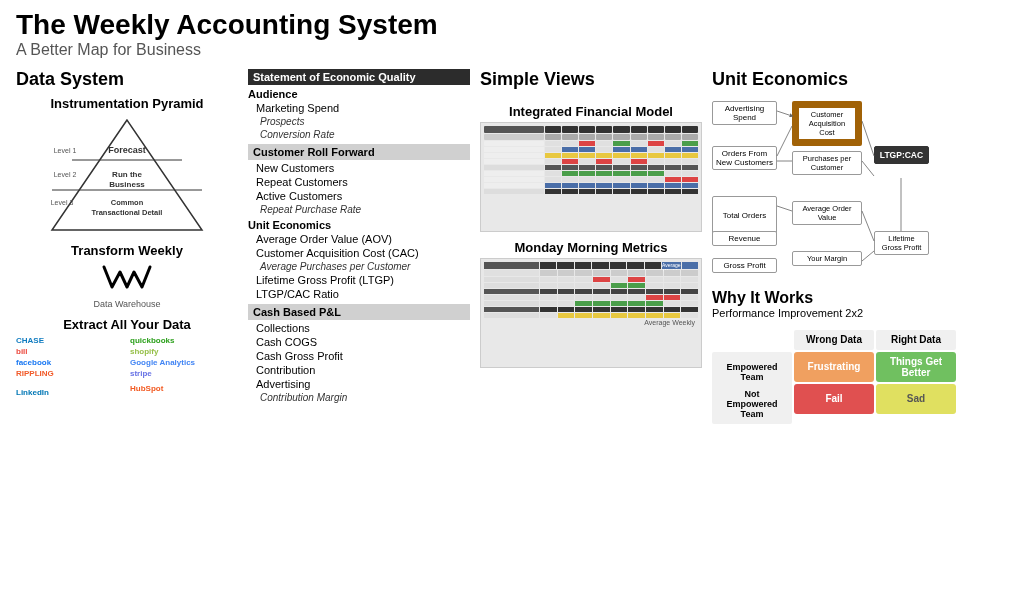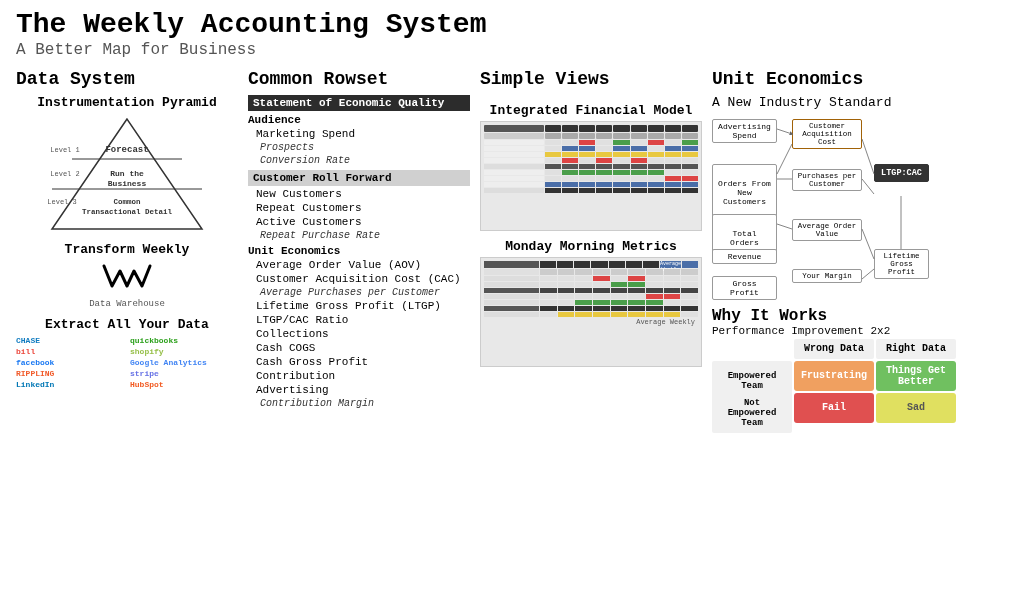--- a/index.html
+++ b/index.html
@@ -8,21 +8,20 @@
       background: #fff;
       width: 1024px;
       height: 605px;
       overflow: hidden;
       font-size: 12px;
     }
     .page {
       width: 972px;
       height: 605px;
       padding: 10px 16px;
-      font-family: Liberation Mono, monospace;
     }
     .page-title {
       font-size: 28px;
       font-weight: bold;
       line-height: 1.1;
     }
     .page-subtitle {
       font-size: 16px;
       color: #555;
       margin-bottom: 10px;
@@ -54,21 +53,21 @@
     .logo-colored { font-weight: bold; }
     .logo-chase { color: #117cc0; }
     .logo-qb { color: #2ca01c; }
     .logo-bill { color: #ec4a3f; }
     .logo-shopify { color: #96bf48; }
     .logo-fb { color: #1877f2; }
     .logo-google { color: #4285f4; }
     .logo-stripe { color: #6772e5; }
     .logo-hubspot { color: #f25b23; }
     .logo-rippling { color: #f15b2a; }
-    .logo-linkedin { color: #0077b5; }
+    .logo-linkedin { color: #0077b5; margin-top: 8px; }
 
     
     .rowset-col { font-size: 11px; }
     .rowset-header {
       background: #2c2c2c;
       color: #fff;
       font-weight: bold;
       padding: 2px 5px;
       margin-bottom: 1px;
       font-size: 11px;
@@ -110,21 +109,21 @@
       position: relative;
       overflow: hidden;
     }
 
     
     .unit-eco-col { }
     .unit-title { font-size: 13px; margin-bottom: 4px; }
 
     .why-section { margin-top: 8px; }
     .why-title { font-size: 16px; font-weight: bold; }
-    .why-sub { font-size: 11px; margin-bottom: 2px; }
+    .why-sub { font-size: 11px; margin-bottom: 11px; }
     .matrix {
       display: grid;
       grid-template-columns: 80px 80px 80px;
       grid-template-rows: 20px 30px 30px;
       gap: 2px;
     }
     .matrix-empty { }
     .matrix-col-header {
       background: #f0f0f0;
       text-align: center;
@@ -233,41 +232,41 @@
               <span class="logo-colored logo-linkedin">LinkedIn</span>
             </div>
           <div class="logo-item">
               <span class="logo-colored logo-hubspot">HubSpot</span>
             </div>
         </div>
       </div>
     </div>
 
     <div class="col rowset-col">
-      <div class="col-header">Common Rowset</div>
 
       <div class="rowset-header">Statement of Economic Quality</div>
       <div class="rowset-section-label">Audience</div>
       <div class="rowset-item">Marketing Spend</div>
       <div class="rowset-item-italic">Prospects</div>
       <div class="rowset-item-italic">Conversion Rate</div>
 
       <div class="rowset-subheader">Customer Roll Forward</div>
       <div class="rowset-item">New Customers</div>
       <div class="rowset-item">Repeat Customers</div>
       <div class="rowset-item">Active Customers</div>
       <div class="rowset-item-italic">Repeat Purchase Rate</div>
 
       <div class="rowset-section-label">Unit Economics</div>
       <div class="rowset-item">Average Order Value (AOV)</div>
       <div class="rowset-item">Customer Acquisition Cost (CAC)</div>
       <div class="rowset-item-italic">Average Purchases per Customer</div>
       <div class="rowset-item">Lifetime Gross Profit (LTGP)</div>
       <div class="rowset-item">LTGP/CAC Ratio</div>
 
+      <div class="rowset-subheader">Cash Based P&amp;L</div>
       <div class="rowset-item">Collections</div>
       <div class="rowset-item">Cash COGS</div>
       <div class="rowset-item">Cash Gross Profit</div>
       <div class="rowset-item">Contribution</div>
       <div class="rowset-item">Advertising</div>
       <div class="rowset-item-italic">Contribution Margin</div>
     </div>
 
     <div class="col simple-views-col">
       <div class="col-header">Simple Views</div>
@@ -527,31 +526,30 @@
               <div style="flex:1; background:#e0e0e0;"></div>
             </div>
             <div style="font-size:7px; color:#555; text-align:right; padding-right:3px;">Average Weekly</div>
           </div>
         </div>
       </div>
     </div>
 
     <div class="col unit-eco-col">
       <div class="col-header">Unit Economics</div>
-      <div class="unit-title">A New Industry Standard</div>
 
       <div style="position:relative; width:220px; height:185px; font-size:8px;">
 
         <div style="position:absolute; left:0; top:5px; width:65px; border:1px solid #999; background:#fff; padding:2px 3px; font-size:8px; text-align:center; border-radius:2px;">Advertising Spend</div>
-        <div style="position:absolute; left:0; top:50px; width:65px; border:1px solid #999; background:#fff; padding:14px 3px; font-size:8px; text-align:center; border-radius:2px;">Orders From New Customers</div>
+        <div style="position:absolute; left:0; top:50px; width:65px; border:1px solid #999; background:#fff; padding:2px 3px; font-size:8px; text-align:center; border-radius:2px;">Orders From New Customers</div>
         <div style="position:absolute; left:0; top:100px; width:65px; border:1px solid #999; background:#fff; padding:14px 3px; font-size:8px; text-align:center; border-radius:2px;">Total Orders</div>
         <div style="position:absolute; left:0; top:135px; width:65px; border:1px solid #999; background:#fff; padding:2px 3px; font-size:8px; text-align:center; border-radius:2px;">Revenue</div>
         <div style="position:absolute; left:0; top:162px; width:65px; border:1px solid #999; background:#fff; padding:2px 3px; font-size:8px; text-align:center; border-radius:2px;">Gross Profit</div>
 
-        <div style="position:absolute; left:80px; top:5px; width:70px; border:1px solid #a16207; background:#fff; padding:2px 3px; font-size:7.5px; text-align:center; border-radius:2px;">Customer Acquisition Cost</div>
+        <div style="position:absolute; left:80px; top:5px; width:70px; border:7px solid #a16207; background:#fff; padding:2px 3px; font-size:7.5px; text-align:center; border-radius:2px;">Customer Acquisition Cost</div>
         <div style="position:absolute; left:80px; top:55px; width:70px; border:1px solid #999; background:#fff; padding:2px 3px; font-size:7.5px; text-align:center; border-radius:2px;">Purchases per Customer</div>
         <div style="position:absolute; left:80px; top:105px; width:70px; border:1px solid #999; background:#fff; padding:2px 3px; font-size:7.5px; text-align:center; border-radius:2px;">Average Order Value</div>
         <div style="position:absolute; left:80px; top:155px; width:70px; border:1px solid #999; background:#fff; padding:2px 3px; font-size:7.5px; text-align:center; border-radius:2px;">Your Margin</div>
 
         <div style="position:absolute; left:162px; top:50px; width:55px; border:1.5px solid #333; background:#333; color:#fff; padding:3px 3px; font-size:8.5px; text-align:center; border-radius:2px; font-weight:bold;">LTGP:CAC</div>
         <div style="position:absolute; left:162px; top:135px; width:55px; border:1px solid #999; background:#fff; padding:2px 3px; font-size:7.5px; text-align:center; border-radius:2px;">Lifetime Gross Profit</div>
 
         <svg style="position:absolute; left:0; top:0; width:220px; height:185px; pointer-events:none;">
 
           <line x1="65" y1="15" x2="80" y2="20" stroke="#666" stroke-width="0.8" marker-end="url(#arrow)"></line>

